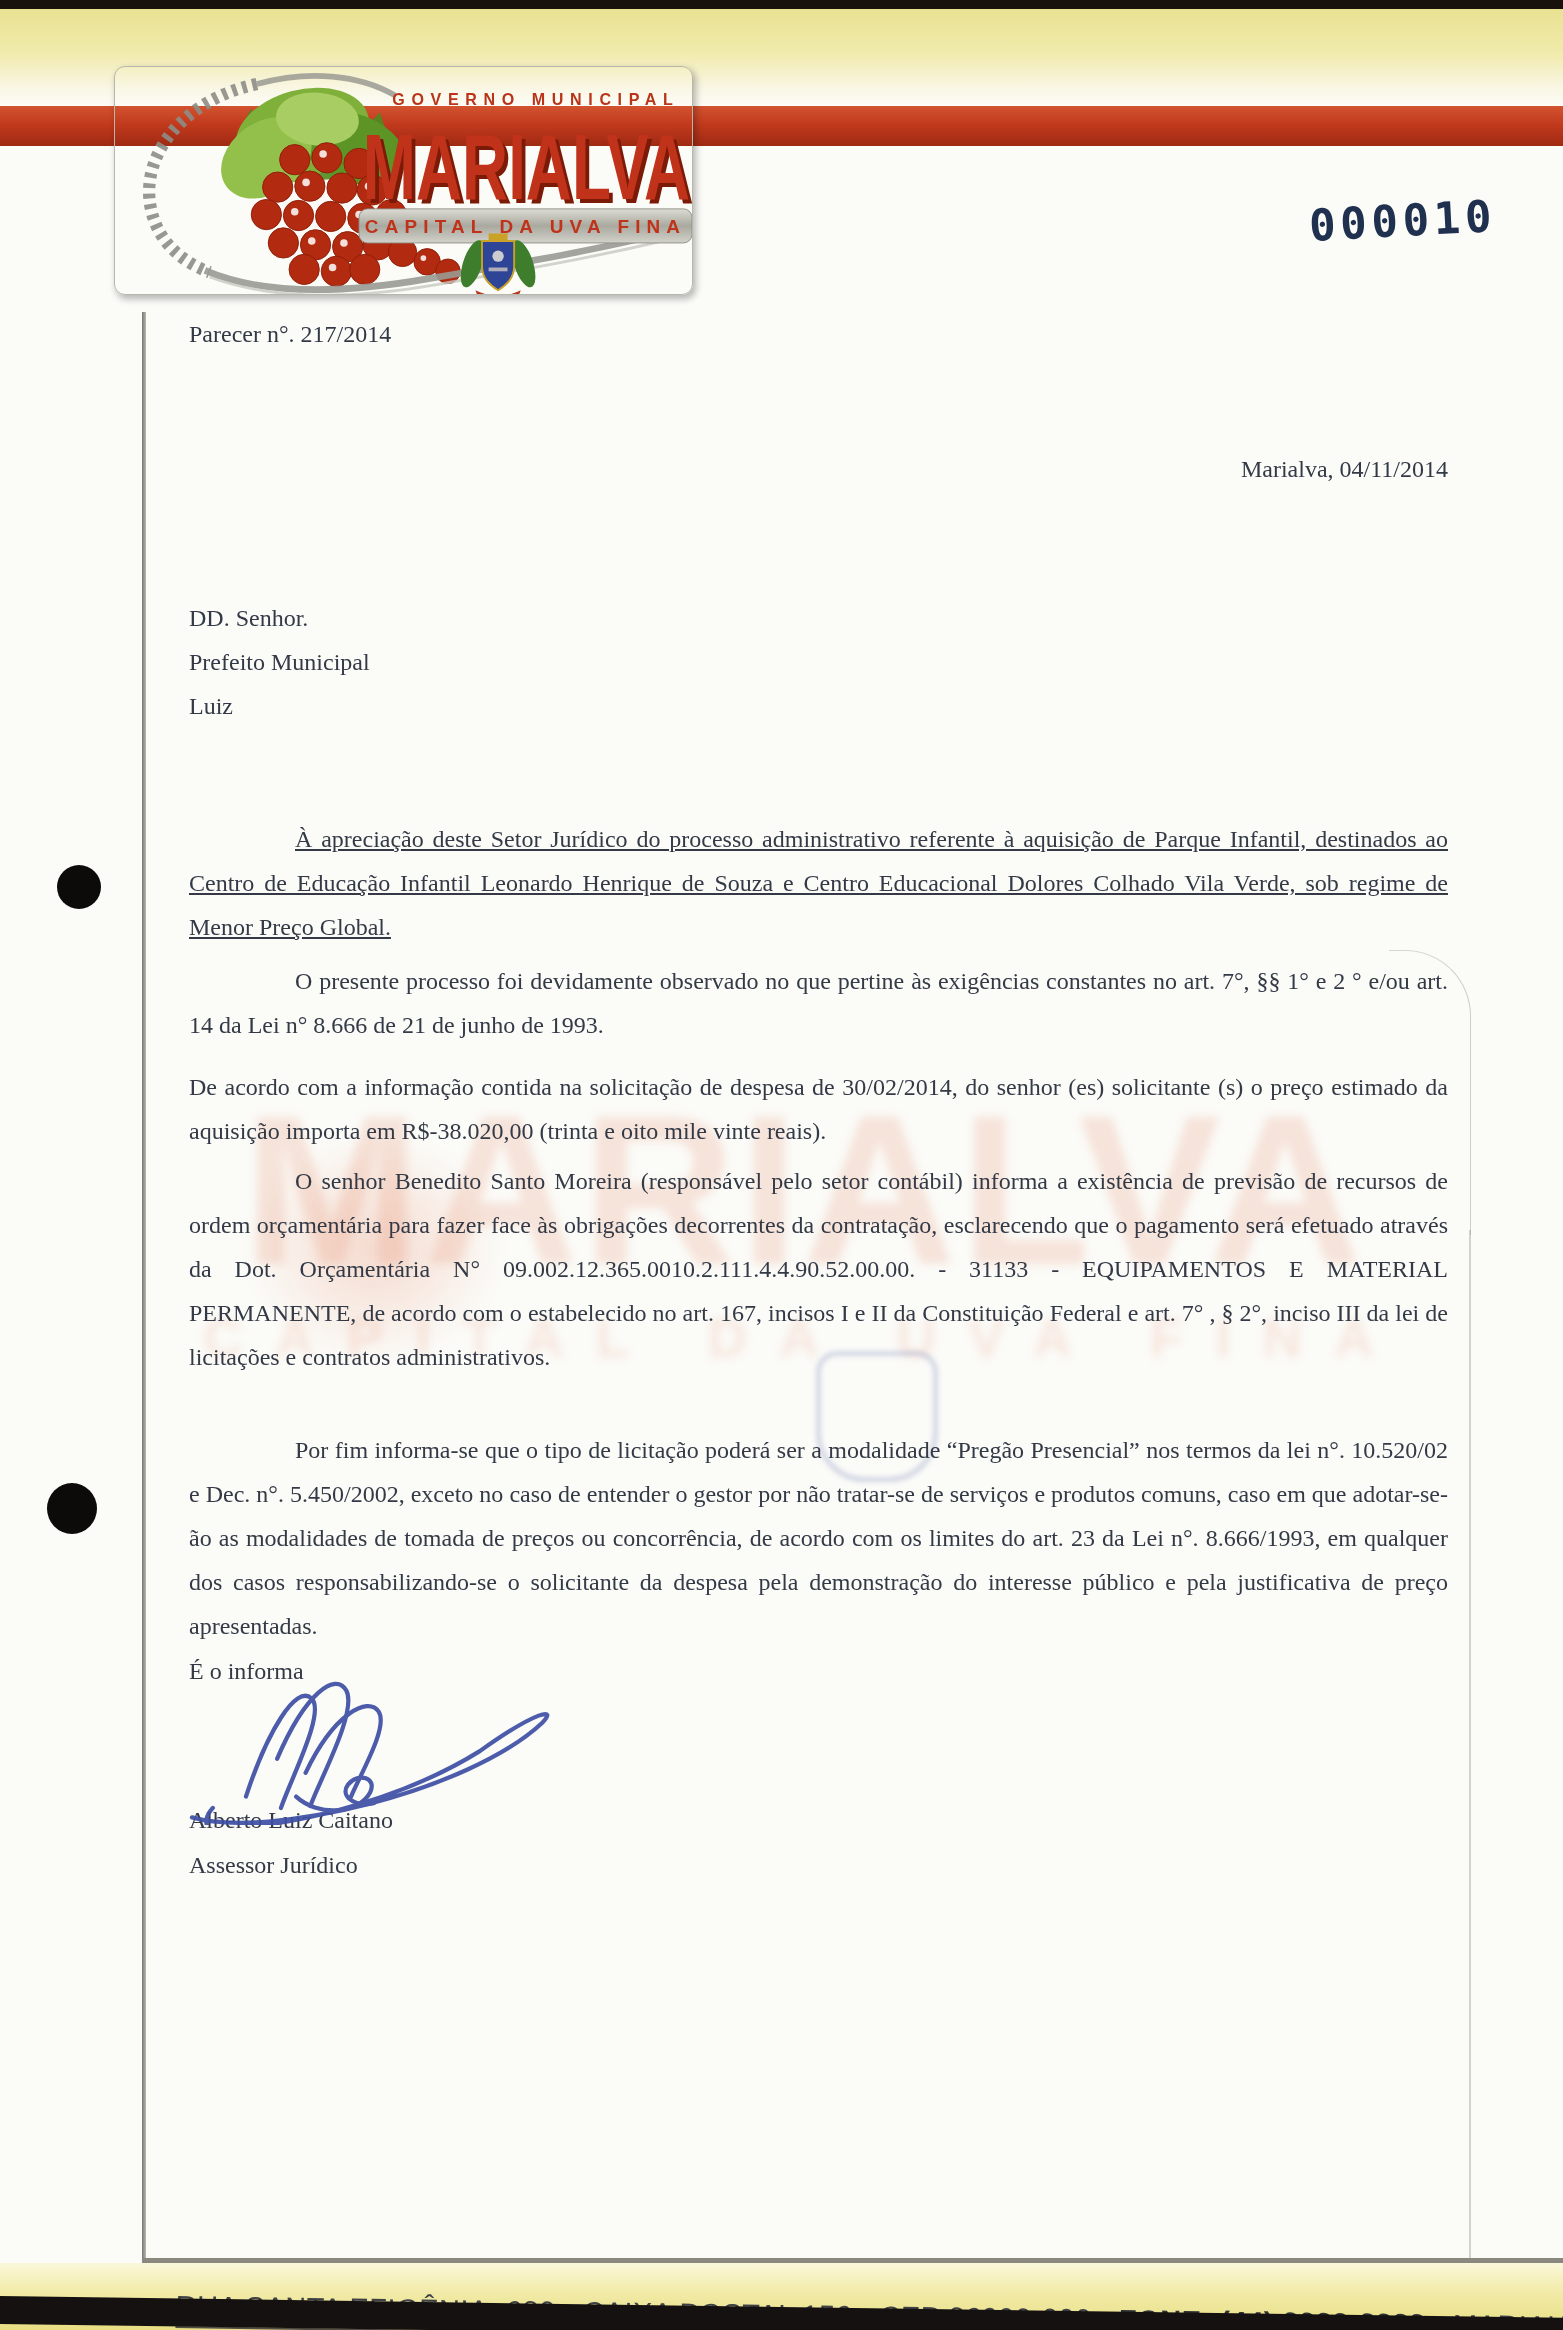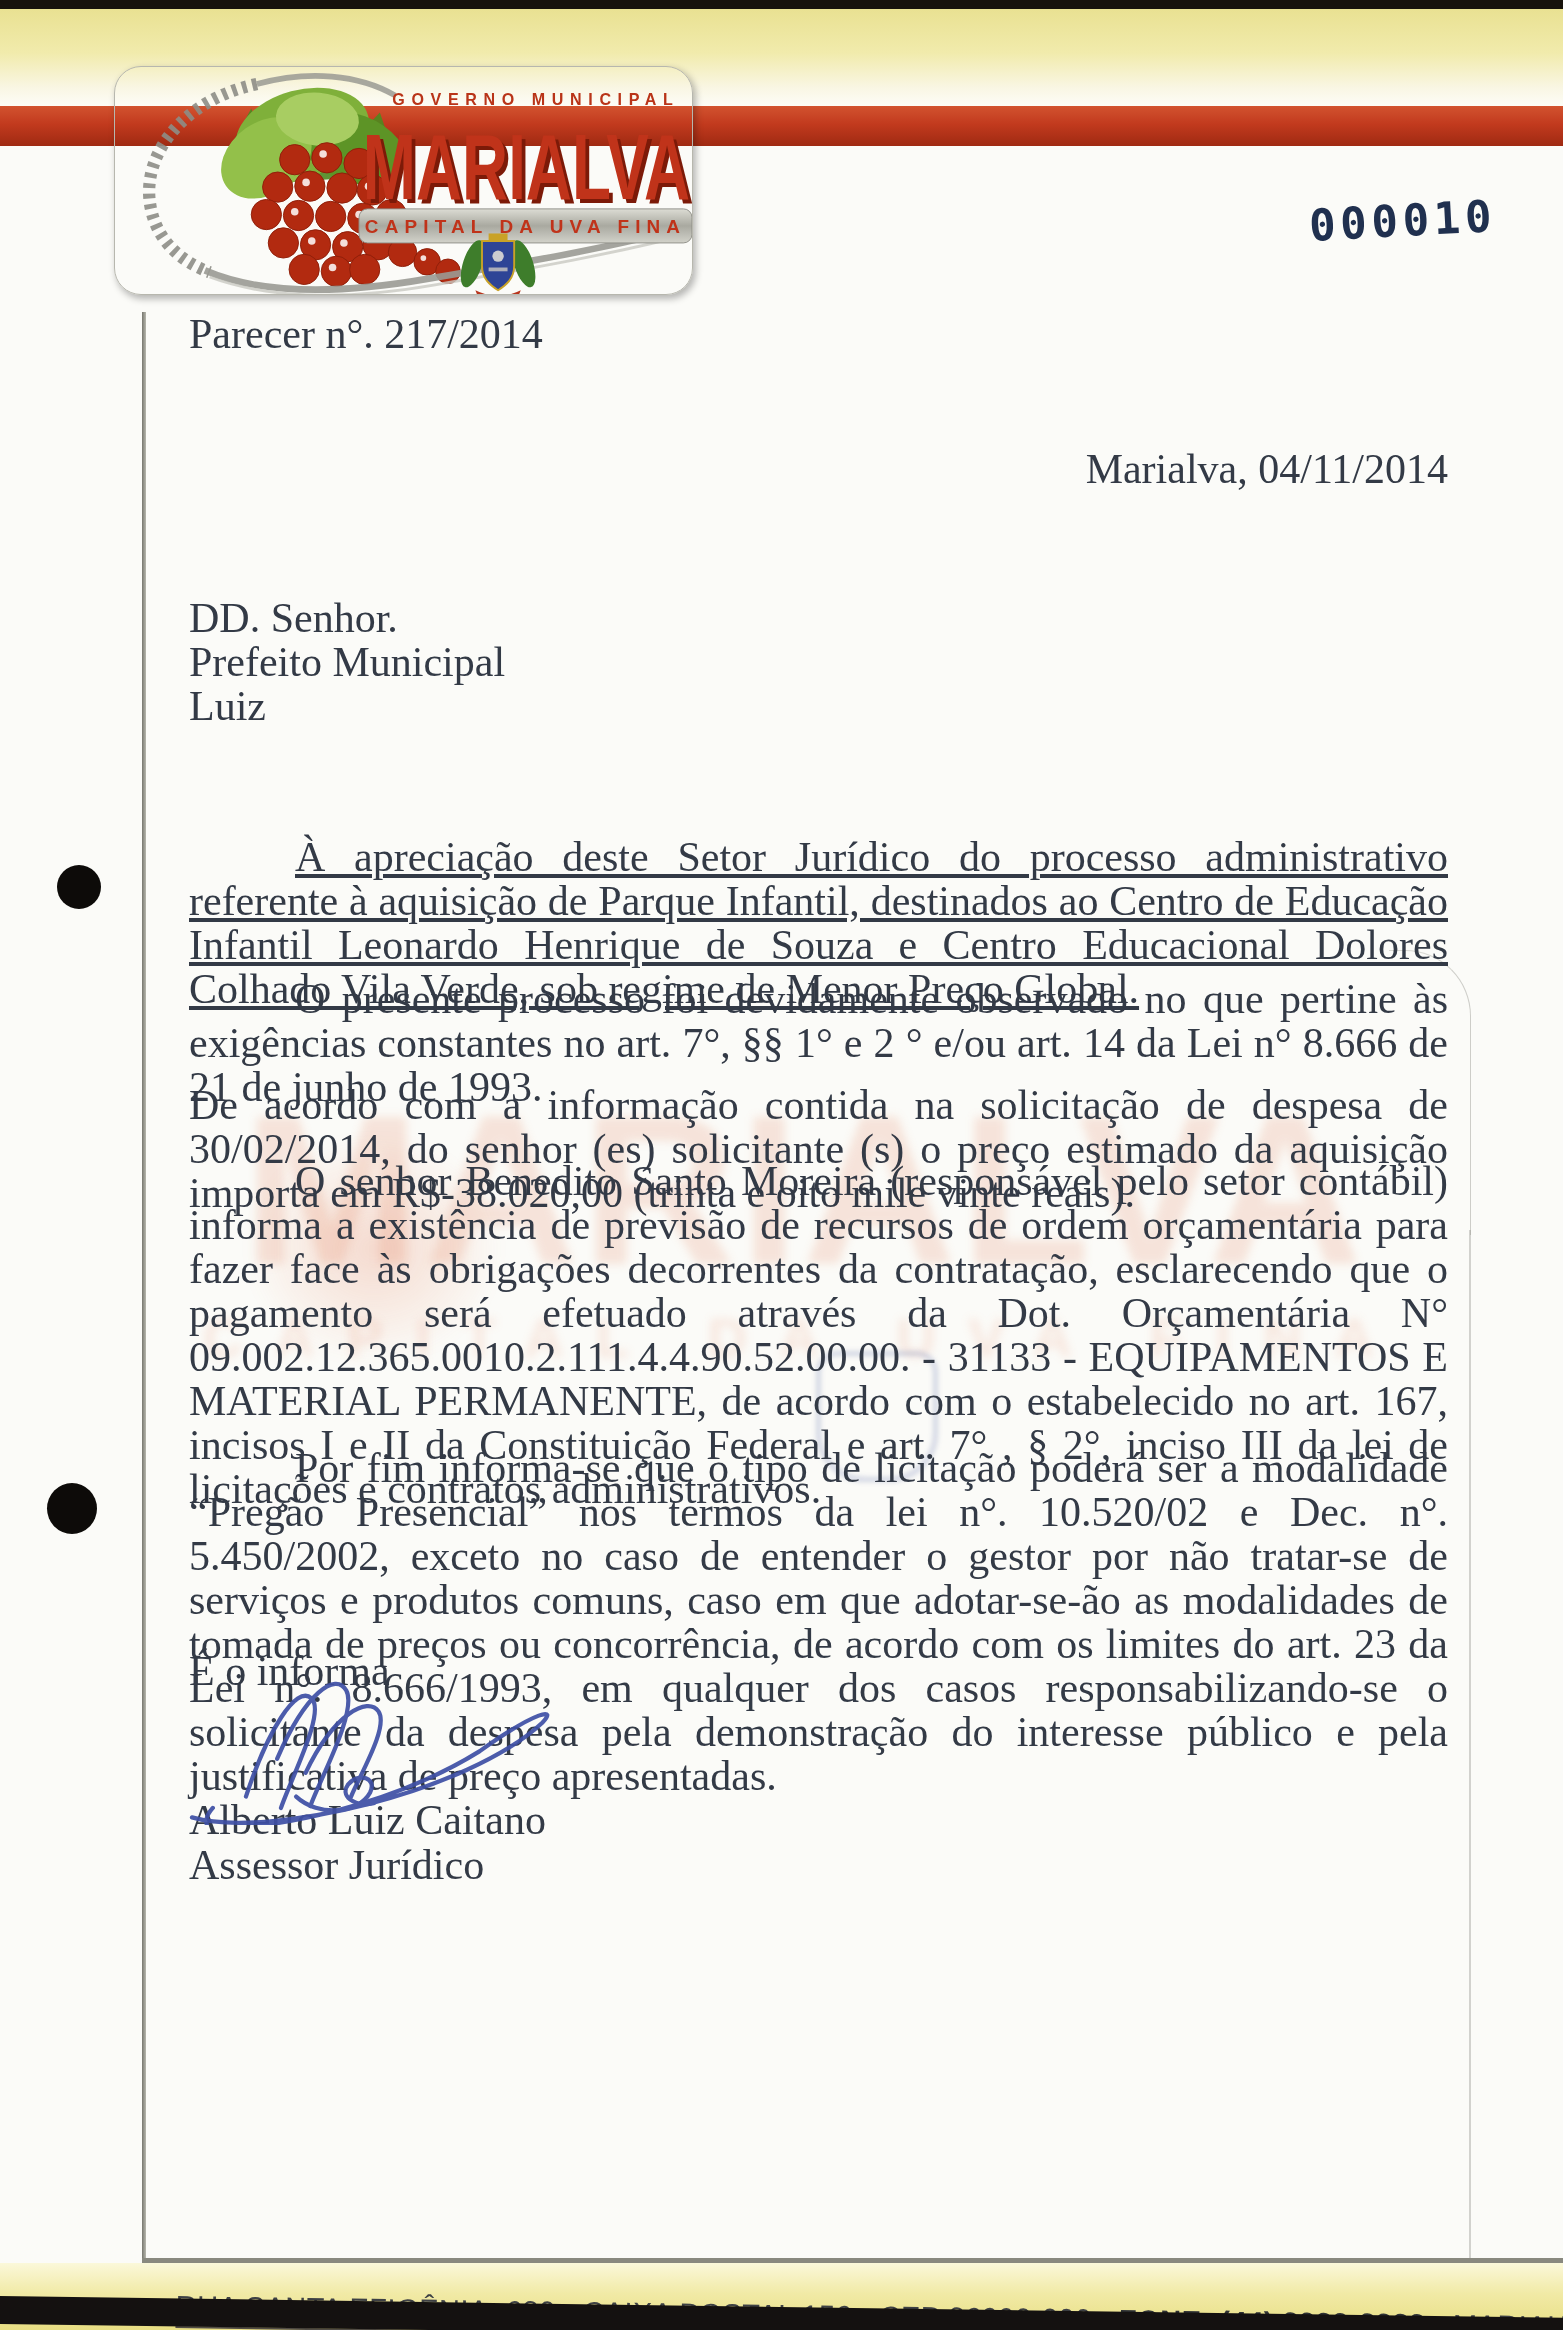--- a/index.html
+++ b/index.html
@@ -10,21 +10,21 @@
   }
   
   .scan-top-edge{position:absolute;top:0;left:0;width:1563px;height:8.5px;background:#17120c;}
   .yellow-band{position:absolute;top:8.5px;left:0;width:1563px;height:98px;
     background:linear-gradient(180deg,#e9e192 0%,#f1ebac 45%,#f9f6e3 80%,#fdfdf8 100%);}
   .red-bar{position:absolute;top:106px;left:0;width:1563px;height:40px;
     background:linear-gradient(180deg,#d2532f 0%,#c23a1e 45%,#9f2a12 100%);}
   
   .logo-box{position:absolute;left:114px;top:66px;width:577px;height:227px;
     background:linear-gradient(150deg,#ffffff 0%,#f6f6f2 60%,#ececе7 100%);
-    border:0.9px solid #b7b7ae;border-radius:27px;overflow:hidden;
+    border:0.9px solid #b7b7ae;border-radius:11px;overflow:hidden;
     box-shadow:2.8px 3.8px 7.6px rgba(0,0,0,.28);}
   .logo-box svg{display:block;}
   
   .stamp{position:absolute;left:1309px;top:195px;
     font-family:"DejaVu Sans Mono",monospace;font-weight:bold;font-size:44px;
     letter-spacing:4.7px;color:#20304f;transform:rotate(-3deg);}
   
   .frame-left{position:absolute;left:142px;top:312px;width:3.8px;height:1948px;
     background:linear-gradient(90deg,#77776f,#b8b8ae);}
   .frame-bottom{position:absolute;left:142px;top:2258px;width:1421px;height:4.7px;background:#89897f;}
@@ -43,21 +43,21 @@
   .wm-name{font-size:213px;line-height:1.05;letter-spacing:3.8px;white-space:nowrap;}
   .wm-tag{font-size:55px;letter-spacing:32px;color:rgba(224,92,44,.13);margin-top:3.8px;}
   .wm-grapes{position:absolute;left:194px;top:1088px;width:360px;height:322px;z-index:1;
     background:radial-gradient(closest-side,rgba(224,92,44,.20),rgba(224,92,44,0) 72%);
     filter:blur(5.7px);pointer-events:none;}
   .wm-crest{position:absolute;left:816px;top:1351px;width:112px;height:121px;z-index:1;
     border:5.7px solid rgba(52,72,150,.20);border-radius:21px 21px 49px 49px;
     filter:blur(2.8px);pointer-events:none;}
   
   .doc-text{position:absolute;left:189px;width:1259px;z-index:2;
-    color:#333a46;font-size:42px;line-height:44px;}
+    color:#333a46;font-size:24px;line-height:44px;}
   .ref-line{top:312px;}
   .date-line{top:447px;text-align:right;}
   .addressee{top:596px;}
   .addressee span{display:block;}
   .para{text-align:justify;}
   .para.indent{text-indent:106px;}
   .p1{top:793px;text-decoration:underline;}
   .p2{top:935px;}
   .p3{top:1041px;}
   .p4{top:1151px;margin-top:8px;}

